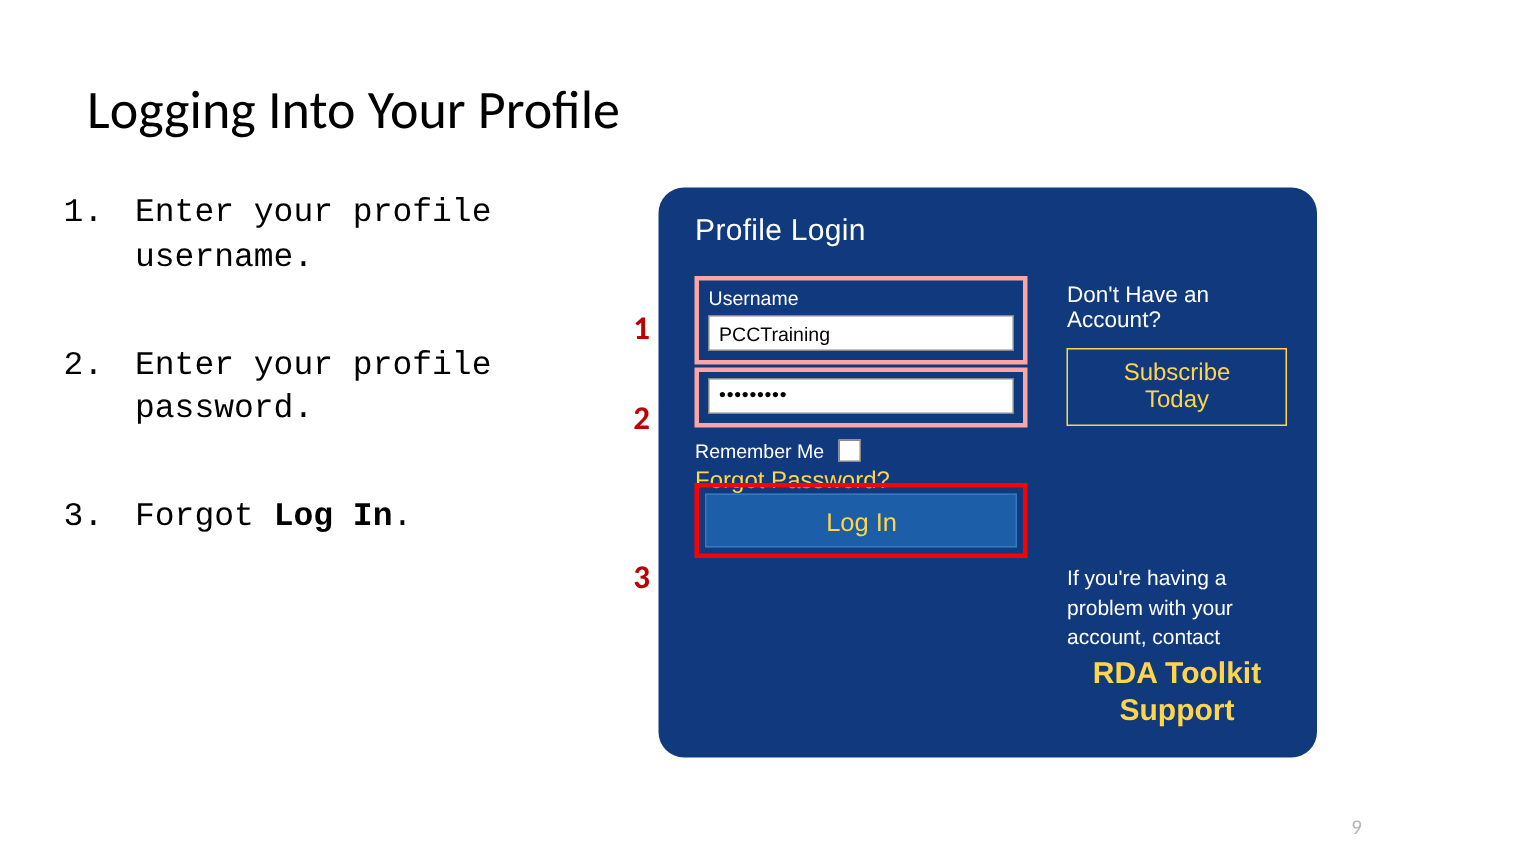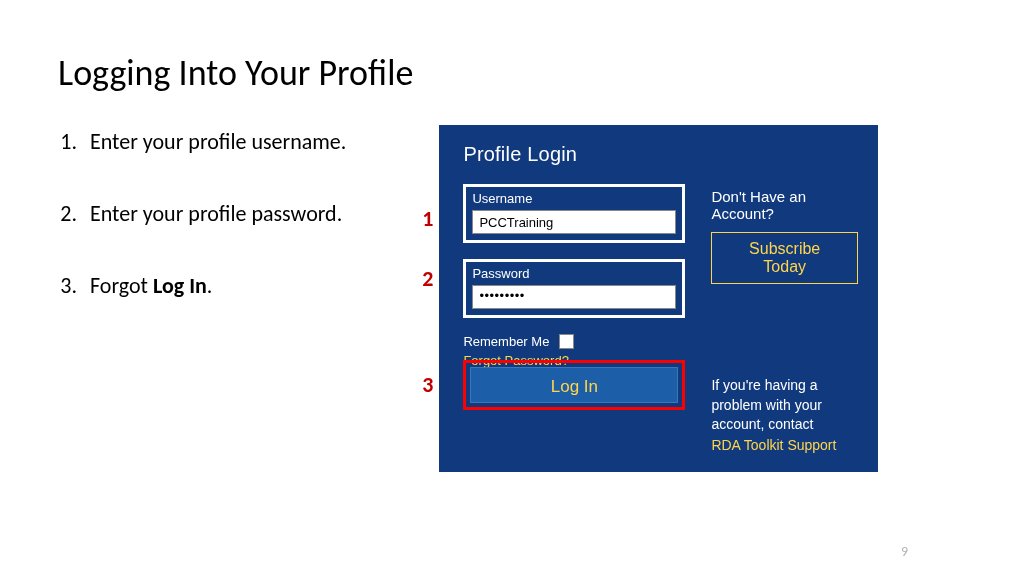--- a/index.html
+++ b/index.html
@@ -28,20 +28,21 @@
   .content-row {
     display: flex;
     align-items: flex-start;
   }
   ol.steps {
     width: 385px;
     font-size: 22px;
     margin: 2px 0 0 0;
     padding-left: 24px;
     font-weight: 400;
+    font-family: Liberation Mono, monospace;
   }
   ol.steps li {
     margin-bottom: 42px;
     padding-left: 8px;
     line-height: 1.35;
   }
   ol.steps li .bold { font-weight: 700; }
   .callouts {
     position: relative;
     width: 38px;
@@ -58,20 +59,21 @@
   .cn2 { top: 140px; }
   .cn3 { top: 246px; }
 
   .login-panel {
     width: 490px;
     background: #113a7e;
     color: #fff;
     padding: 18px 20px 18px 24px;
     position: relative;
     font-family: "Segoe UI", Arial, sans-serif;
+    border-radius: 17px;
   }
   .login-header {
     font-size: 20px;
     font-weight: 400;
     margin-bottom: 18px;
     letter-spacing: 0.2px;
   }
   .login-body {
     display: flex;
   }
@@ -80,23 +82,23 @@
     flex: 0 0 222px;
     position: relative;
   }
   .login-col-right {
     flex: 1;
     padding-left: 26px;
     font-size: 15px;
   }
   .field-group {
     position: relative;
-    border: 3px solid #ffffff;
+    border: 3px solid #fca5a5;
     padding: 4px 6px 6px 6px;
-    margin-bottom: 16px;
+    margin-bottom: 2px;
   }
   .field-label {
     font-size: 13px;
     color: #fff;
     margin-bottom: 4px;
     display: block;
   }
   .text-input {
     width: 100%;
     height: 24px;
@@ -119,21 +121,21 @@
   }
   .remember-row .cb {
     width: 15px;
     height: 15px;
     margin-left: 10px;
     background: #fff;
     border: 1px solid #888;
     display: inline-block;
   }
   .forgot {
-    font-size: 13px;
+    font-size: 16px;
     color: #ffd54a;
     margin-top: 4px;
   }
   .login-btn-wrap {
     border: 3px solid #ff0000;
     margin-top: -8px;
     padding: 4px;
     position: relative;
   }
   .login-btn {
@@ -166,23 +168,25 @@
     font-family: inherit;
   }
   .problem-text {
     margin-top: 92px;
     font-size: 14px;
     line-height: 1.4;
     color: #fff;
   }
   .support-link {
     color: #ffd54a;
-    font-size: 14px;
+    text-align: center;
+    font-size: 20px;
     margin-top: 2px;
     line-height: 1.25;
+    font-weight: bold;
   }
   .page-number {
     position: absolute;
     bottom: 16px;
     right: 28px;
     color: #b5b5b5;
     font-size: 14px;
   }
 </style>
 </head>
@@ -215,21 +219,20 @@
       <div class="login-body">
 
         <div class="login-col-left">
 
           <div class="field-group">
             <span class="field-label">Username</span>
             <input type="text" class="text-input" value="PCCTraining" style="">
           </div>
 
           <div class="field-group">
-            <span class="field-label">Password</span>
             <div class="text-input pwd-dots">•••••••••</div>
           </div>
 
           <div class="remember-row">
             <span>Remember Me</span>
             <span class="cb"></span>
           </div>
 
           <div class="forgot">Forgot Password?</div>
 

